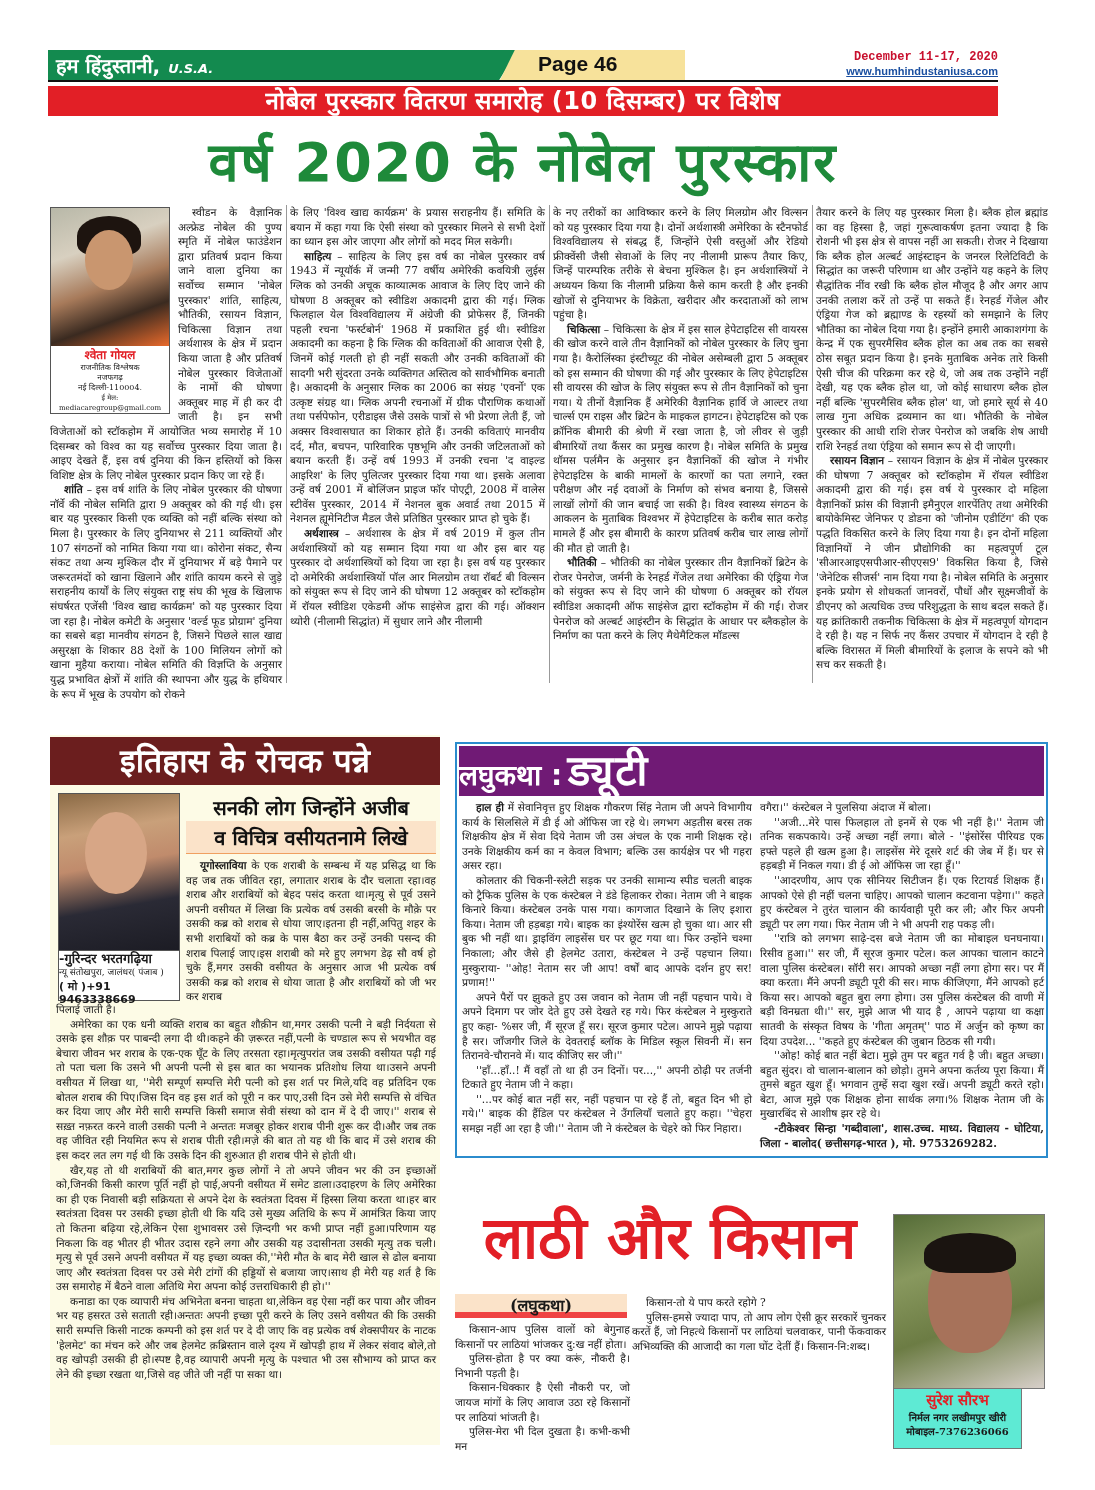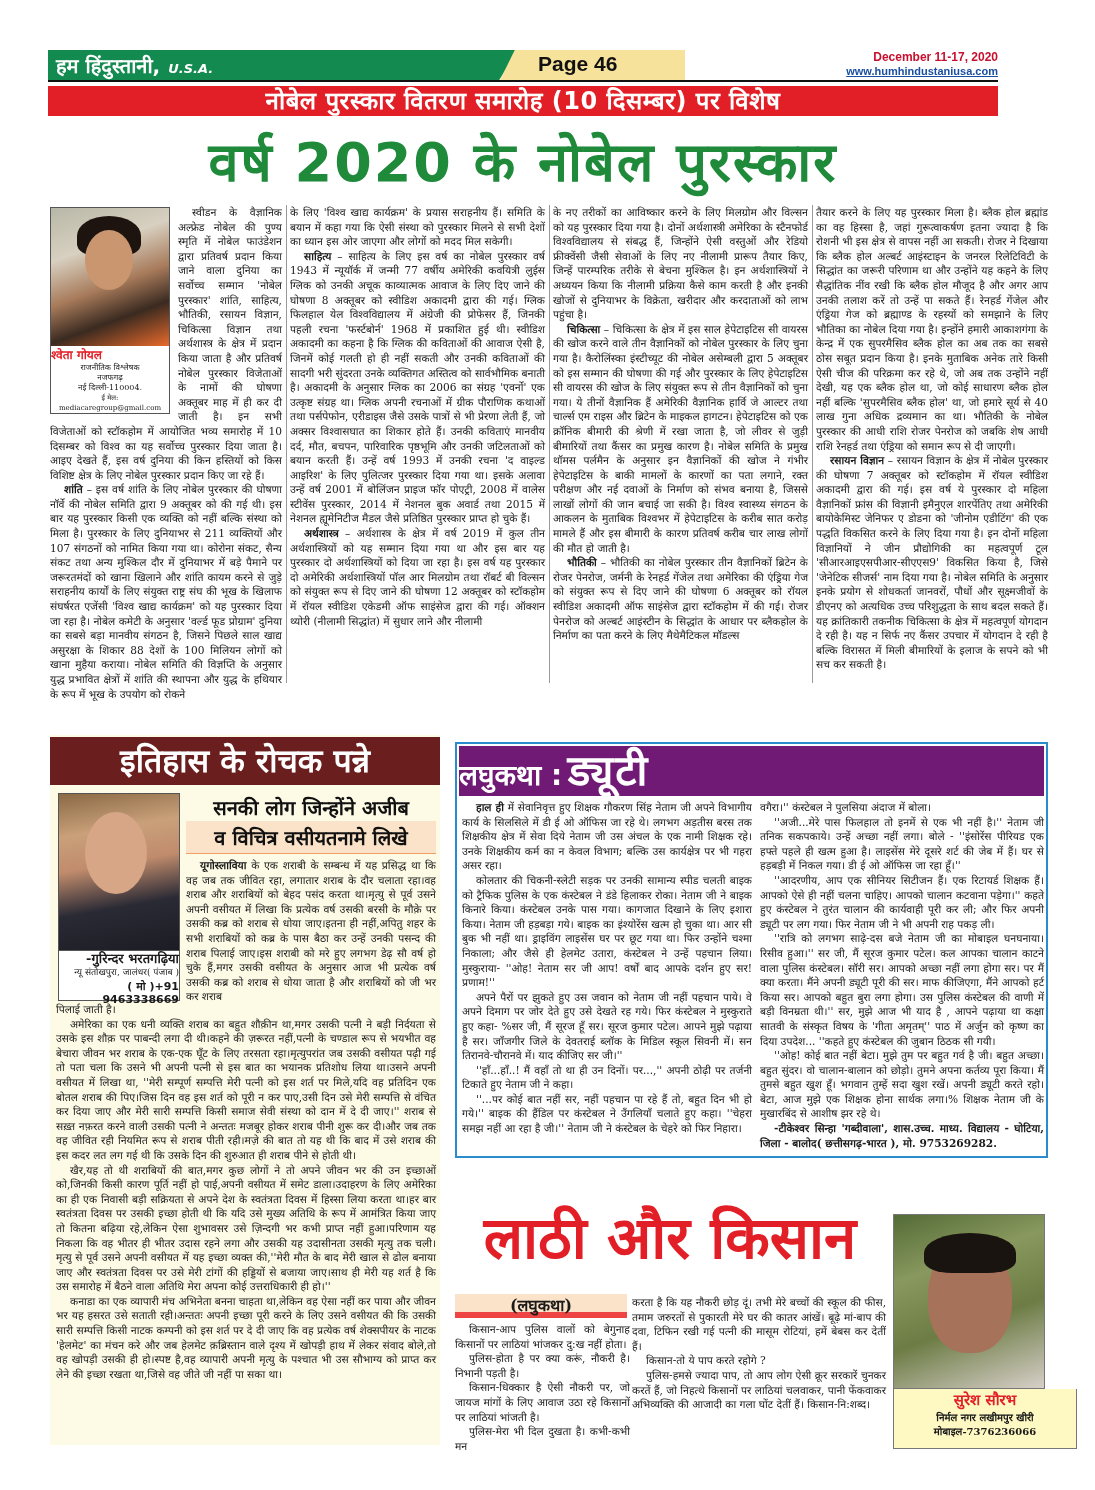--- a/index.html
+++ b/index.html
@@ -7,48 +7,48 @@
 body{font-family:"DejaVu Serif",serif;color:#1a1a1a;position:relative}
 .abs{position:absolute}
 
 #masthead{left:48px;top:50px;width:950px;height:30px}
 #mast-green{left:0;top:0;width:470px;height:30px;background:#138a4f;clip-path:polygon(0 0,100% 0,96% 100%,0 100%)}
 #mast-title{left:8px;top:2px;color:#fff;font-family:"DejaVu Sans",sans-serif;font-weight:bold;font-size:20px;white-space:nowrap}
 #mast-title i{font-size:13px;font-style:italic;margin-left:8px}
 #mast-page{left:452px;top:0;width:185px;height:30px;background:#f7e29b;clip-path:polygon(8% 0,100% 0,100% 100%,0 100%)}
 #mast-page span{position:absolute;left:38px;top:2px;font-family:"Liberation Sans",sans-serif;font-weight:bold;font-size:21px;color:#111}
 #mast-rule{left:0;top:30px;width:950px;height:2px;background:#111}
-#mast-date{right:0;top:0;color:#c8102e;font-family:Liberation Sans, sans-serif;font-size:12px;font-weight:bold;text-align:left}
+#mast-date{right:0;top:0;color:#c8102e;font-family:Liberation Mono, monospace;font-size:12px;font-weight:bold;text-align:left}
 #mast-url{right:0;top:15px;color:#1a4fa0;font-family:"Liberation Sans",sans-serif;font-size:11px;font-weight:bold;text-decoration:underline}
 
 #special-banner{left:48px;top:86px;width:950px;height:30px;background:#e21f26;color:#fff;font-family:"DejaVu Sans",sans-serif;font-weight:bold;font-size:24px;text-align:center;line-height:30px;letter-spacing:.5px}
 #main-headline{left:48px;top:128px;width:950px;height:70px;color:#1e8a3a;font-family:"DejaVu Sans",sans-serif;font-weight:900;font-size:54px;text-align:center;line-height:70px;letter-spacing:2px}
 
 .col{font-size:10.6px;line-height:14.6px;text-align:justify;hyphens:auto}
 .col p{text-indent:14px}
 .col p.noind{text-indent:0}
 .col b{font-weight:bold}
 
 #nobel-col1{left:50px;top:205px;width:232px}
 #nobel-col2{left:290px;top:205px;width:255px}
 #nobel-col3{left:553px;top:205px;width:255px}
 #nobel-col4{left:816px;top:205px;width:232px}
 .vrule{width:1px;background:#999;top:205px;height:478px}
 #author-box{float:left;width:120px;margin:2px 8px 4px 0;border:1px solid #555;background:#fff}
 #author-photo{width:118px;height:138px;background:linear-gradient(160deg,#b8b8a8 0%,#d8d0c0 30%,#a77a5a 55%,#3a2a20 75%,#e96a2b 100%);position:relative}
 #author-photo:after{content:"";position:absolute;left:34px;top:22px;width:48px;height:60px;border-radius:50%;background:#c9966f}
 #author-photo:before{content:"";position:absolute;left:26px;top:8px;width:64px;height:40px;border-radius:50% 50% 30% 30%;background:#1d140f}
-#author-name{color:#e21f26;font-weight:bold;font-size:12px;margin-top:2px}
+#author-name{color:#e21f26;font-weight:bold;font-size:12px;text-align:center;margin-top:2px}
 .author-meta{font-size:8px;text-align:center;line-height:10px}
 
 #history-box{left:50px;top:735px;width:390px;height:710px;background:#fdfbe6}
 #history-header{left:50px;top:737px;width:390px;height:48px;background:#6b1e1e;color:#fff;font-family:"DejaVu Sans",sans-serif;font-weight:bold;font-size:32px;text-align:center;line-height:48px}
 #history-photo{left:58px;top:793px;width:122px;height:158px;border:1px solid #555;background:linear-gradient(170deg,#8a6a45 0%,#c9a07a 25%,#c08b6c 45%,#2a2a35 70%,#1c1c24 100%)}
 #history-photo-face{left:26px;top:18px;width:62px;height:82px;border-radius:50%;background:#d7a686}
-#history-caption{left:58px;top:951px;width:122px;height:50px;border:1px solid #555;border-top:none;background:#fff;text-align:right}
+#history-caption{left:58px;top:951px;width:122px;height:50px;border:1px solid #555;border-top:none;background:#fff;text-align:left}
 #history-cap-name{font-weight:bold;font-size:13px;line-height:16px}
 .history-cap-meta{font-size:9px;line-height:11px}
 #history-cap-phone{font-size:11px;font-weight:bold;font-family:"DejaVu Sans",sans-serif}
 #history-title{left:186px;top:793px;width:250px;color:#111;font-family:"DejaVu Sans",sans-serif;font-weight:bold;font-size:20px;line-height:30px;text-align:center;background:linear-gradient(#fdfbe6 0 46%,#fbe3c9 46% 100%)}
 #history-title-rule{left:186px;top:853px;width:250px;height:1px;background:#f0a060}
 #history-lead{left:186px;top:858px;width:250px}
 #history-body{left:56px;top:1002px;width:380px}
 
 #duty-frame{left:455px;top:742px;width:593px;height:416px;border:2px solid #2b8ccd}
 #duty-header{left:459px;top:746px;width:585px;height:50px;background:#701a75;color:#fff;font-family:"DejaVu Sans",sans-serif;font-weight:bold;text-align:left;line-height:50px}
@@ -58,21 +58,21 @@
 #duty-col2{left:760px;top:800px;width:284px}
 #duty-sign{font-weight:bold}
 
 #lathi-title{left:460px;top:1196px;width:420px;color:#e21f26;font-family:"DejaVu Sans",sans-serif;font-weight:bold;font-size:58px;line-height:84px;text-align:center}
 #lathi-sub{left:455px;top:1294px;width:172px;height:24px;background:#fbe3c9;text-align:center;font-weight:bold;font-size:16px;line-height:24px;border-bottom:6px solid #ef4444}
 #lathi-col1{left:455px;top:1322px;width:175px}
 #lathi-col2{left:632px;top:1295px;width:254px}
 #lathi-photo{left:893px;top:1214px;width:152px;height:175px;border:1px solid #777;background:linear-gradient(160deg,#546b37 0%,#88985e 30%,#6c7c44 60%,#d7cfc9 100%)}
 #lathi-photo-face{left:34px;top:30px;width:84px;height:108px;border-radius:45%;background:#a7725a}
 #lathi-photo-hair{left:30px;top:18px;width:92px;height:40px;border-radius:50% 50% 30% 30%;background:#1a1410}
-#lathi-caption{left:893px;top:1389px;width:184px;height:60px;border:1px solid #777;border-top:none;background:#fef9c3;text-align:center}
+#lathi-caption{left:893px;top:1389px;width:129px;height:60px;border:1px solid #777;border-top:none;background:#5eead4;text-align:center}
 #lathi-cap-name{color:#e21f26;font-weight:bold;font-size:15px;line-height:22px}
 .lathi-cap-meta{font-size:10px;line-height:14px;font-weight:bold}
 </style>
 </head>
 <body>
 
 <div id="masthead" class="abs">
   <div id="mast-green" class="abs"></div>
   <div id="mast-title" class="abs"><span>हम हिंदुस्तानी,</span><i>U.S.A.</i></div>
   <div id="mast-page" class="abs">
@@ -164,21 +164,20 @@
 
 <div id="lathi-title" class="abs">लाठी और किसान</div>
 <div id="lathi-sub" class="abs">(लघुकथा)</div>
 <div id="lathi-col1" class="abs col">
   <p>किसान-आप पुलिस वालों को बेगुनाह किसानों पर लाठियां भांजकर दु:ख नहीं होता।</p>
   <p>पुलिस-होता है पर क्या करूं, नौकरी है। निभानी पड़ती है।</p>
   <p>किसान-धिक्कार है ऐसी नौकरी पर, जो जायज मांगों के लिए आवाज उठा रहे किसानों पर लाठियां भांजती है।</p>
   <p>पुलिस-मेरा भी दिल दुखता है। कभी-कभी मन</p>
 </div>
 <div id="lathi-col2" class="abs col">
-  <p class="noind">करता है कि यह नौकरी छोड़ दूं। तभी मेरे बच्चों की स्कूल की फीस, तमाम जरुरतों से पुकारती मेरे घर की कातर आंखें। बूढ़े मां-बाप की दवा, टिफिन रखी गई पत्नी की मासूम रोटियां, हमें बेबस कर देतीं हैं।</p>
   <p>किसान-तो ये पाप करते रहोगे ?</p>
   <p>पुलिस-हमसे ज्यादा पाप, तो आप लोग ऐसी क्रूर सरकारें चुनकर करतें हैं, जो निहत्थे किसानों पर लाठियां चलवाकर, पानी फेंकवाकर अभिव्यक्ति की आजादी का गला घोंट देतीं हैं। किसान-नि:शब्द।</p>
 </div>
 <div id="lathi-photo" class="abs">
   <div id="lathi-photo-face" class="abs"></div>
   <div id="lathi-photo-hair" class="abs"></div>
 </div>
 <div id="lathi-caption" class="abs">
   <div id="lathi-cap-name">सुरेश सौरभ</div>
   <div class="lathi-cap-meta">निर्मल नगर लखीमपुर खीरी</div>

